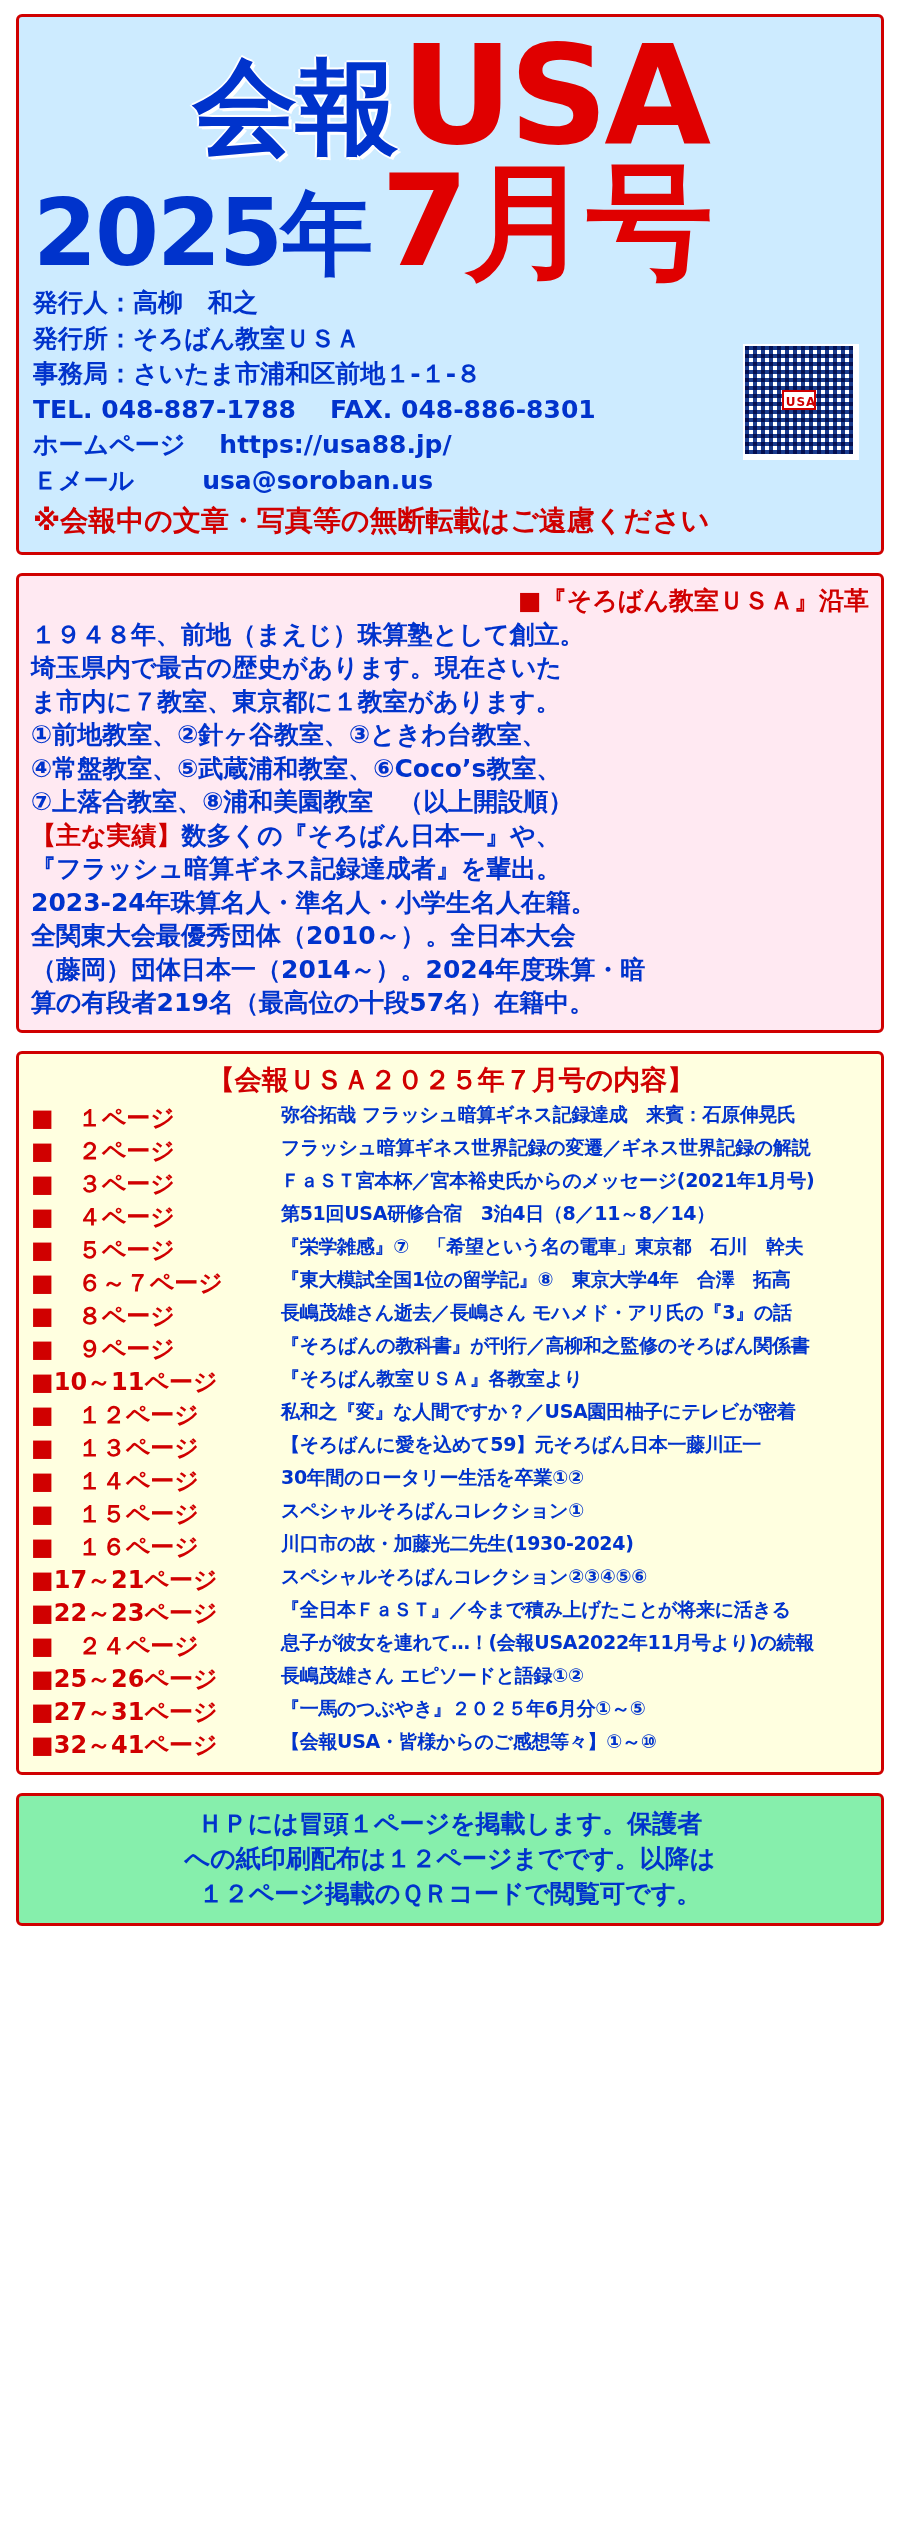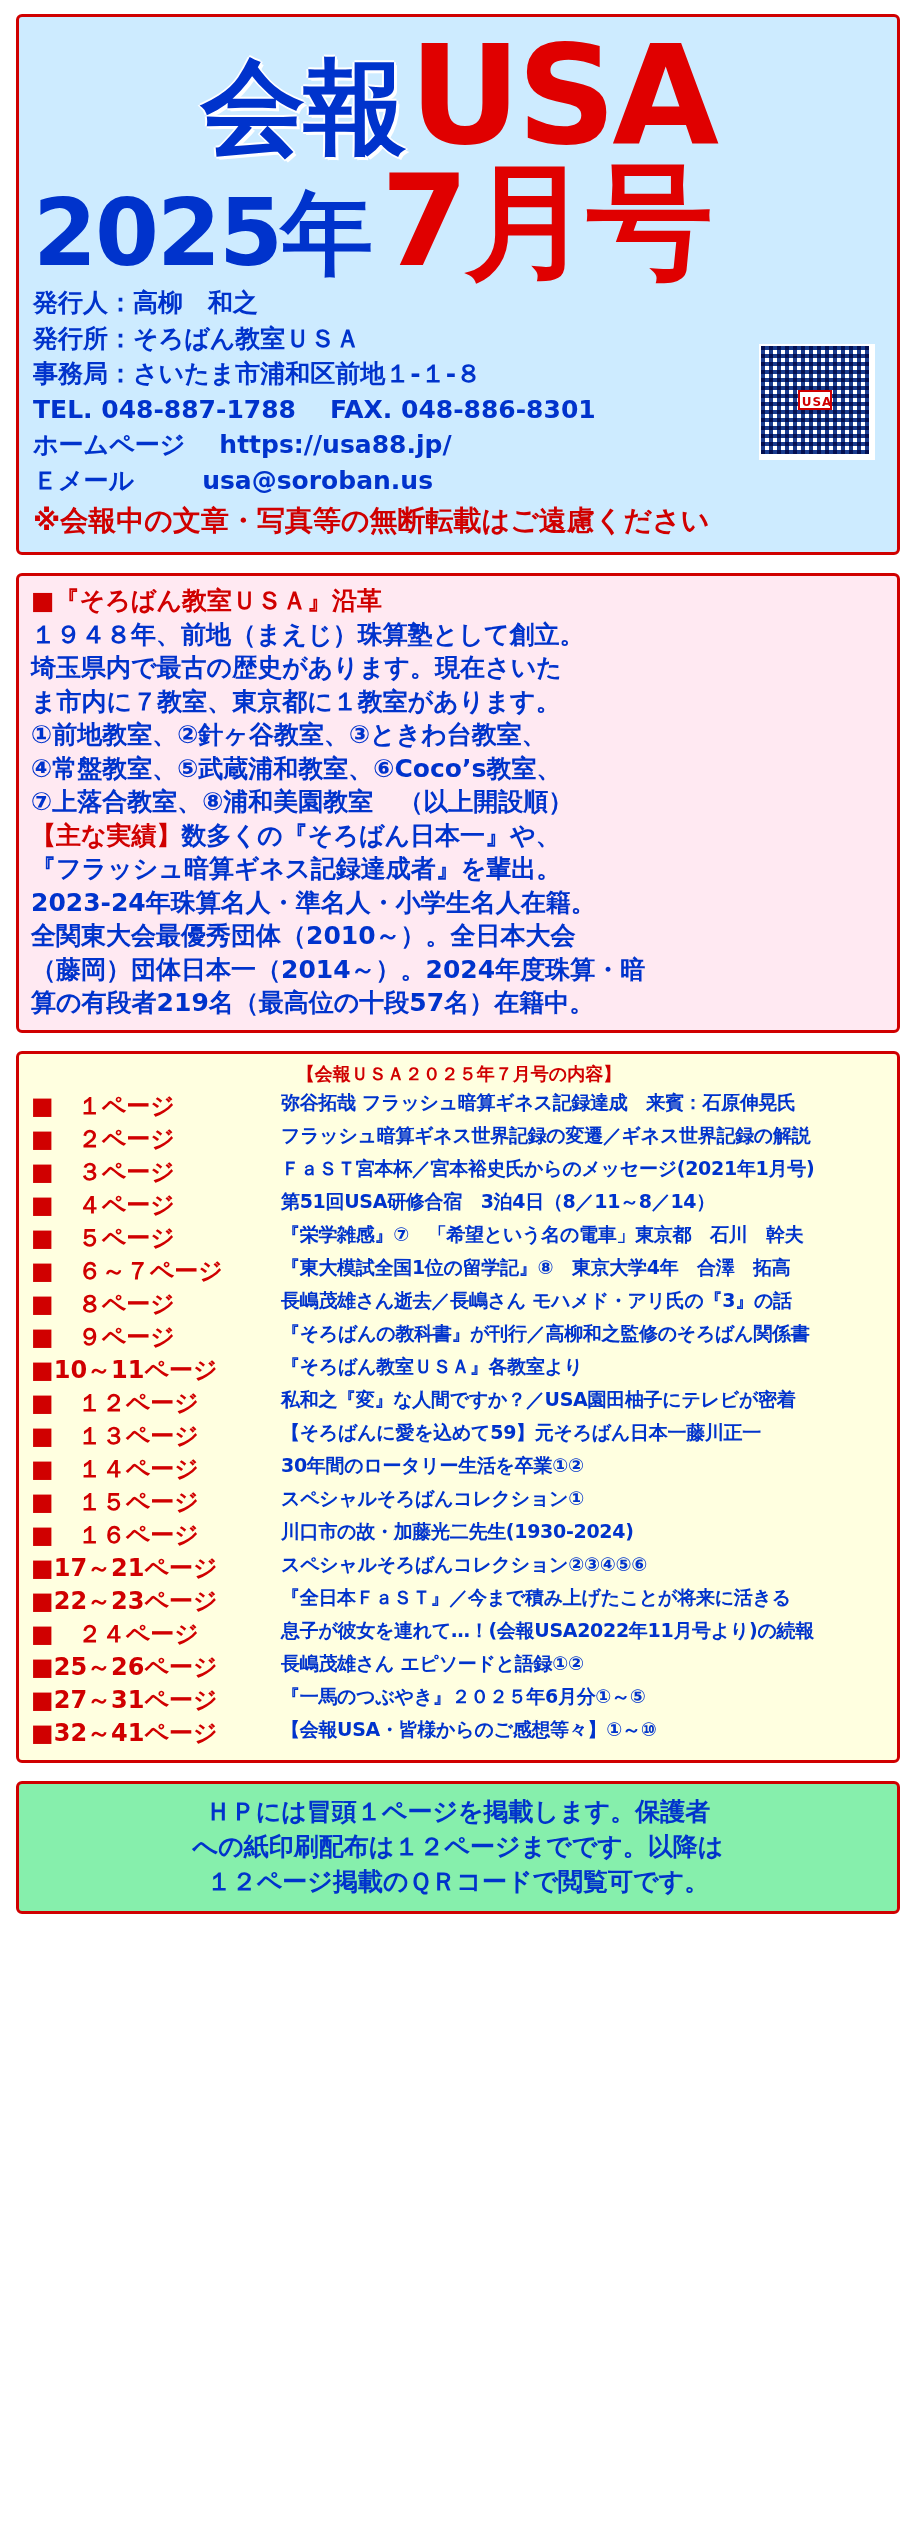--- a/index.html
+++ b/index.html
@@ -5,21 +5,21 @@
   html,body{margin:0;padding:0;}
   body{
     width:916px;
     background:#ffffff;
     font-family:"DejaVu Sans","Liberation Sans",sans-serif;
     -webkit-font-smoothing:none;
   }
   .page{
     width:916px;
     box-sizing:border-box;
-    padding:14px 16px 16px 16px;
+    padding:14px 32px 16px 16px;
     background:#ffffff;
   }
 
   
   .panel{
     border:3px solid #d00000;
     border-radius:6px;
     box-sizing:border-box;
     margin-bottom:18px;
   }
@@ -119,30 +119,30 @@
   
   .history{
     background:#ffe9f2;
     padding:8px 12px 10px 12px;
     font-size:25px;
     line-height:1.34;
     font-weight:bold;
     color:#0033cc;
   }
   .history .ln{white-space:nowrap;}
-  .hd-red{color:#d00000;}
+  .hd-red{color:#d00000;text-align:right;}
 
   
   .contents{
     background:#ffffe0;
     padding:8px 10px 10px 12px;
   }
   .contents-title{
     text-align:center;
-    font-size:18px;
+    font-size:27px;
     font-weight:bold;
     color:#d00000;
     margin-bottom:4px;
     white-space:nowrap;
   }
   table.toc{
     border-collapse:collapse;
     width:100%;
     font-weight:bold;
   }

